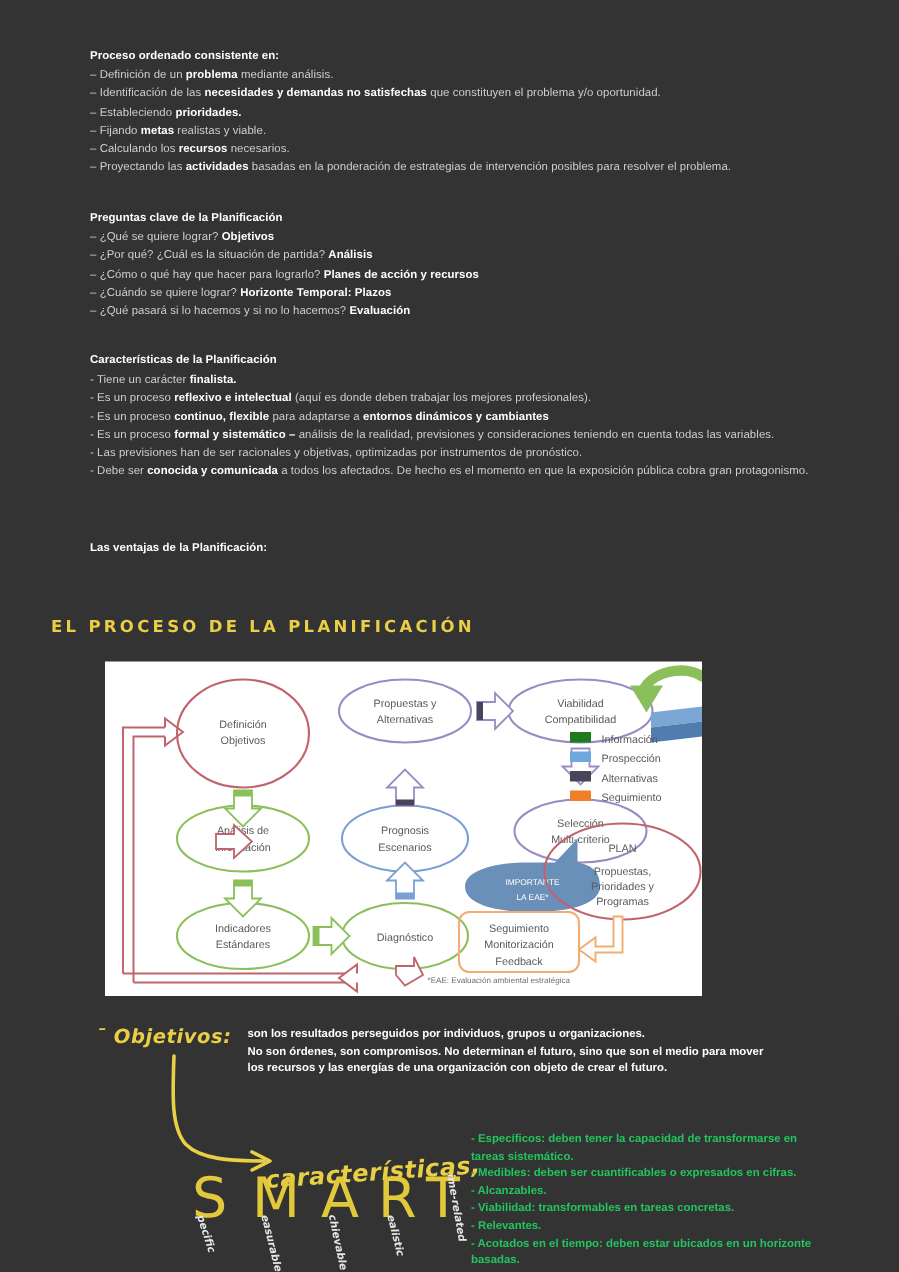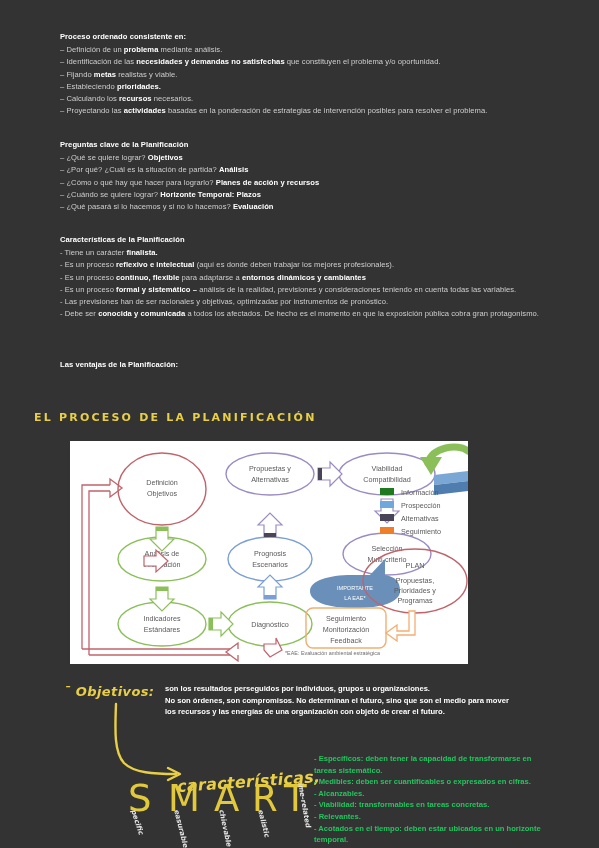--- a/index.html
+++ b/index.html
@@ -76,22 +76,22 @@
 </style>
 </head>
 <body>
 
 <div class="page">
 
   <div class="block" id="b1">
     <p class="hd">Proceso ordenado consistente en:</p>
     <p>– Definición de un <b>problema</b> mediante análisis.</p>
     <p>– Identificación de las <b>necesidades y demandas no satisfechas</b> que constituyen el problema y/o oportunidad.</p>
+    <p>– Estableciendo <b>prioridades.</b></p>
     <p>– Fijando <b>metas</b> realistas y viable.</p>
-    <p>– Estableciendo <b>prioridades.</b></p>
     <p>– Calculando los <b>recursos</b> necesarios.</p>
     <p>– Proyectando las <b>actividades</b> basadas en la ponderación de estrategias de intervención posibles para resolver el problema.</p>
   </div>
 
   <div class="block" id="b2">
     <p class="hd">Preguntas clave de la Planificación</p>
     <p>– ¿Qué se quiere lograr? <b>Objetivos</b></p>
     <p>– ¿Por qué? ¿Cuál es la situación de partida? <b>Análisis</b></p>
     <p>– ¿Cómo o qué hay que hacer para lograrlo? <b>Planes de acción y recursos</b></p>
     <p>– ¿Cuándo se quiere lograr? <b>Horizonte Temporal: Plazos</b></p>
@@ -277,16 +277,16 @@
   </div>
 
   <div id="smartlist">
     <p>- Específicos: deben tener la capacidad de transformarse en</p>
     <p>tareas sistemático.</p>
     <p>- Medibles: deben ser cuantificables o expresados en cifras.</p>
     <p>- Alcanzables.</p>
     <p>- Viabilidad: transformables en tareas concretas.</p>
     <p>- Relevantes.</p>
     <p>- Acotados en el tiempo: deben estar ubicados en un horizonte</p>
-    <p>temporal.</p>
+    <p>basadas.</p>
   </div>
 
 </div>
 
 </body></html>

